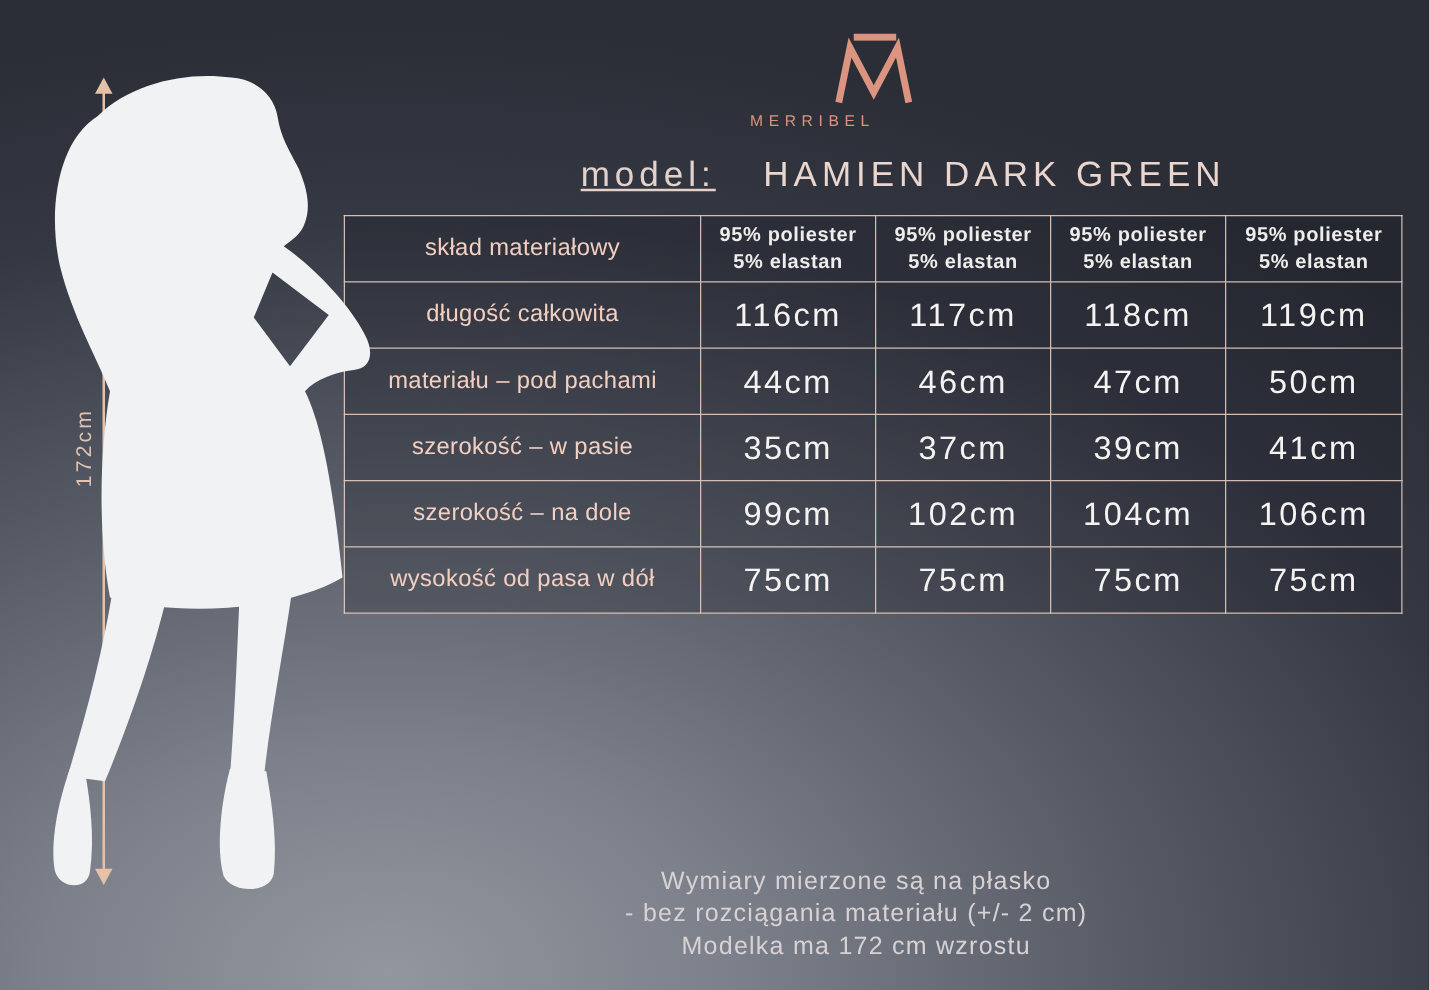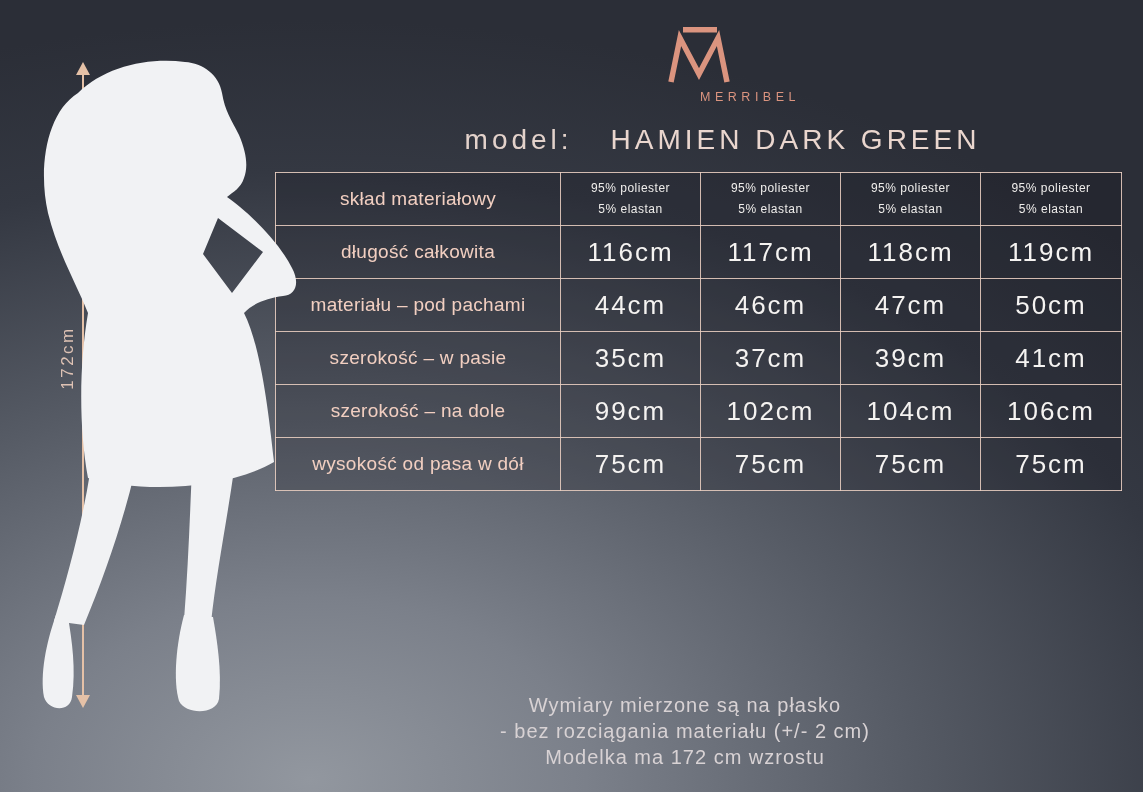--- a/index.html
+++ b/index.html
@@ -5,29 +5,29 @@
   html,body{margin:0;padding:0;background:#1e2128;}
   .stage{
     position:relative;width:1143px;height:792px;overflow:hidden;
     font-family:"Liberation Sans",sans-serif;
     background:#2C2F38 radial-gradient(1150px 760px at 310px 780px,
       #92979F 0%, #7B808A 24%, #565B65 52%, #343842 80%, #2B2E37 100%);
   }
   
   .logo{position:absolute;left:668px;top:20px;width:64px;height:64px;}
   .brand-name{
-    position:absolute;left:600px;top:90px;width:200px;text-align:right;
+    position:absolute;left:600px;top:90px;width:200px;text-align:left;
     font-size:12.5px;letter-spacing:4.5px;color:#DB947F;font-weight:400;
   }
   
   .title{
     position:absolute;left:300px;top:124px;width:845px;text-align:center;
     font-size:28px;font-weight:300;letter-spacing:4px;color:#E7D4CC;white-space:nowrap;
   }
-  .title .prefix{margin-right:38px;color:#E3D2CB;}
+  .title .prefix{margin-right:38px;color:#E3D2CB;text-decoration:underline;}
   .title .model{color:#EAD6CE;}
   
   .harrow-line{position:absolute;left:82px;top:70px;width:2px;height:632px;background:#E5C1A7;}
   .harrow-up{position:absolute;left:76px;top:62px;width:0;height:0;
     border-left:7px solid transparent;border-right:7px solid transparent;
     border-bottom:13px solid #E5C1A7;}
   .harrow-down{position:absolute;left:76px;top:695px;width:0;height:0;
     border-left:7px solid transparent;border-right:7px solid transparent;
     border-top:13px solid #E5C1A7;}
   .height-label{
@@ -43,21 +43,21 @@
     border-collapse:collapse;table-layout:fixed;
   }
   table.size-table td{
     border:1.5px solid rgba(235,207,194,0.88);
     background:rgba(17,20,27,0.22);
     height:52px;padding:0;text-align:center;vertical-align:middle;
   }
   td.lbl{font-size:19px;color:#F2CFC1;font-weight:400;letter-spacing:0.3px;}
   td.size-h{font-size:31px;color:#E6E4E8;font-weight:300;letter-spacing:2px;}
   td.val{font-size:26px;color:#F5F3F1;font-weight:300;letter-spacing:2px;}
-  td.mat{font-size:12px;color:#EFEDEB;font-weight:400;letter-spacing:0.5px;line-height:21px;}
+  td.mat{font-size:16px;color:#EFEDEB;font-weight:700;letter-spacing:0.5px;line-height:21px;}
   td.mat span{display:block;}
   
   .footnote{
     position:absolute;left:285px;top:668px;width:800px;text-align:center;
     font-size:20px;line-height:26px;font-weight:300;letter-spacing:1px;color:#D8D2D4;margin-top:24px;
   }
 </style>
 </head>
 <body>
 

